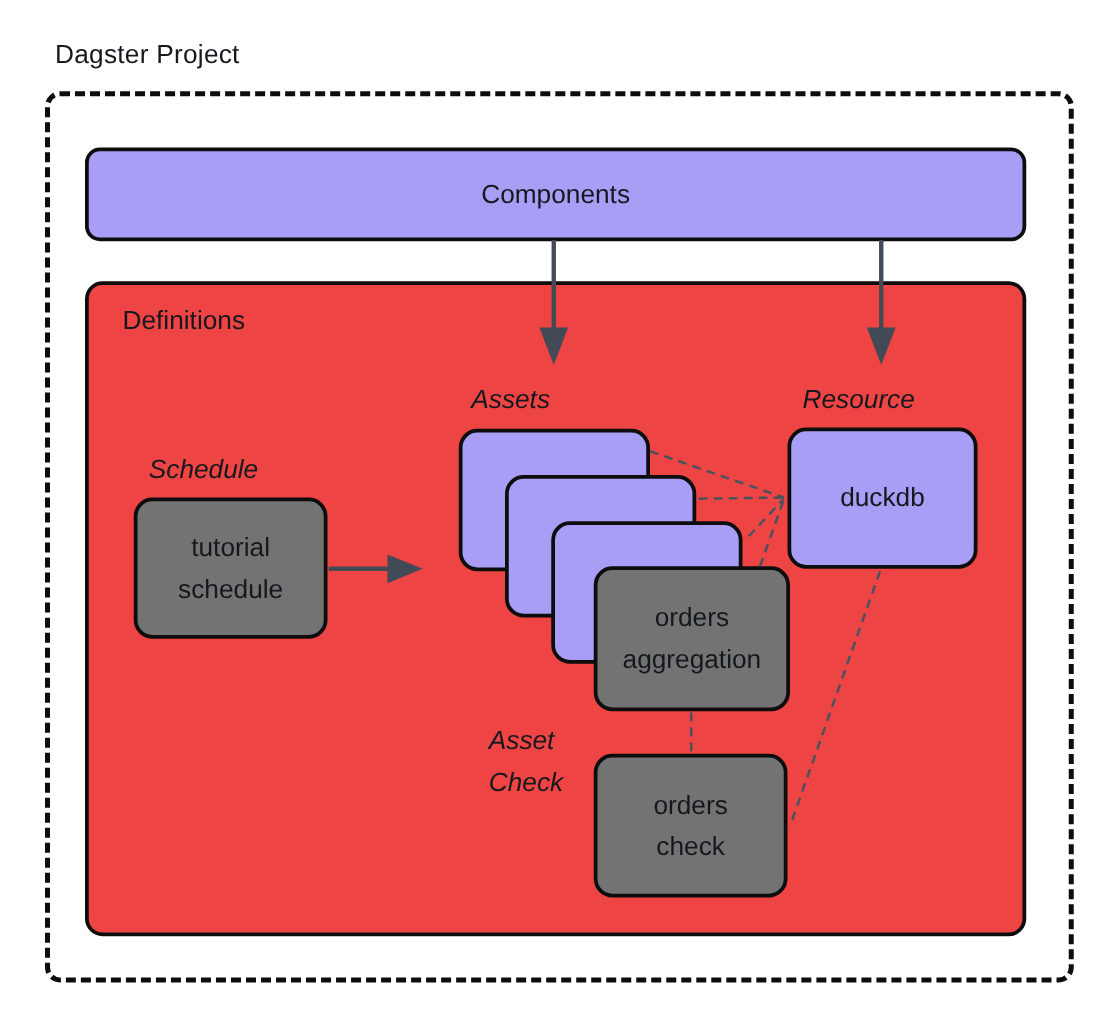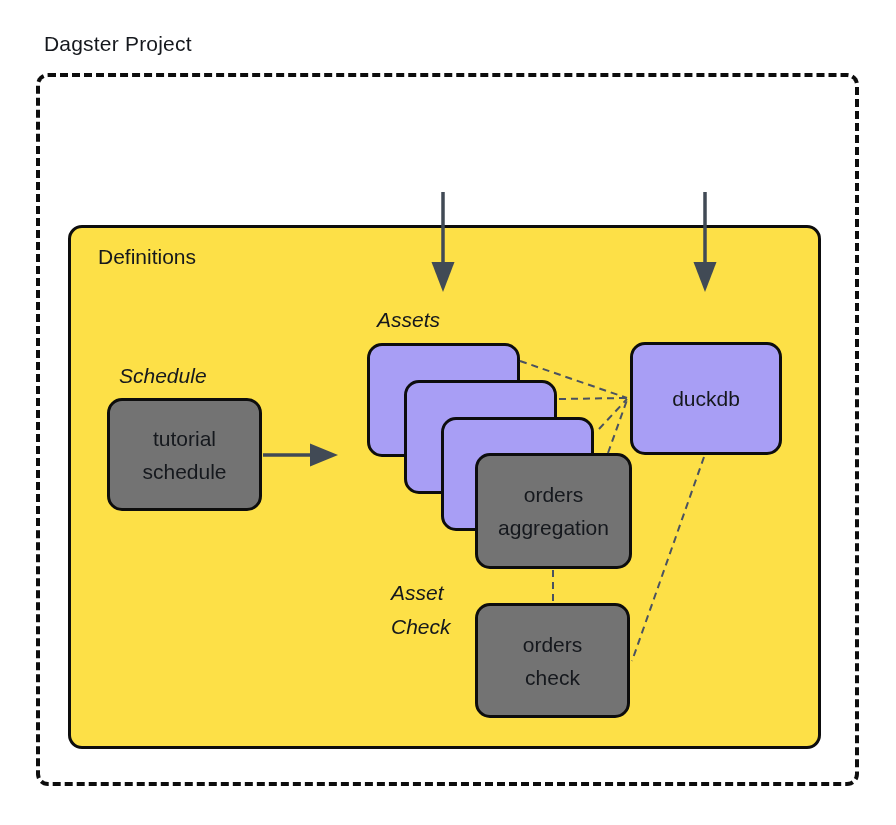--- a/index.html
+++ b/index.html
@@ -43,21 +43,21 @@
     background:var(--purple);
     border:3.5px solid var(--outline);
     border-radius:12px;
     display:flex; align-items:center; justify-content:center;
     font-size:21px;
   }
   .definitions-box{
     position:absolute;
     left:68px; top:225px;
     width:753px; height:524px;
-    background:#fde047;
+    background:#ef4444;
     border:3.5px solid var(--outline);
     border-radius:14px;
   }
   .definitions-label{
     position:absolute;
     left:27px; top:17px;
     font-size:21px;
   }
   .section-label{
     position:absolute;
@@ -101,29 +101,33 @@
 </style>
 </head>
 <body>
 
 <div class="stage">
 
   <div class="page-title">Dagster Project</div>
 
   <div class="outer-dashed"></div>
 
+  <div class="components-bar">
+    <span>Components</span>
+  </div>
 
   <div class="definitions-box">
     <span class="definitions-label">Definitions</span>
   </div>
 
   <div class="section-label lbl-schedule">Schedule</div>
 
   <div class="section-label lbl-assets">Assets</div>
 
+  <div class="section-label lbl-resource">Resource</div>
 
   <div class="section-label lbl-asset-check">Asset
 Check</div>
 
   <div class="node node-tutorial-schedule">
     <span>tutorial
 schedule</span>
   </div>
 
   <div class="node purple asset-stack-1"></div>

